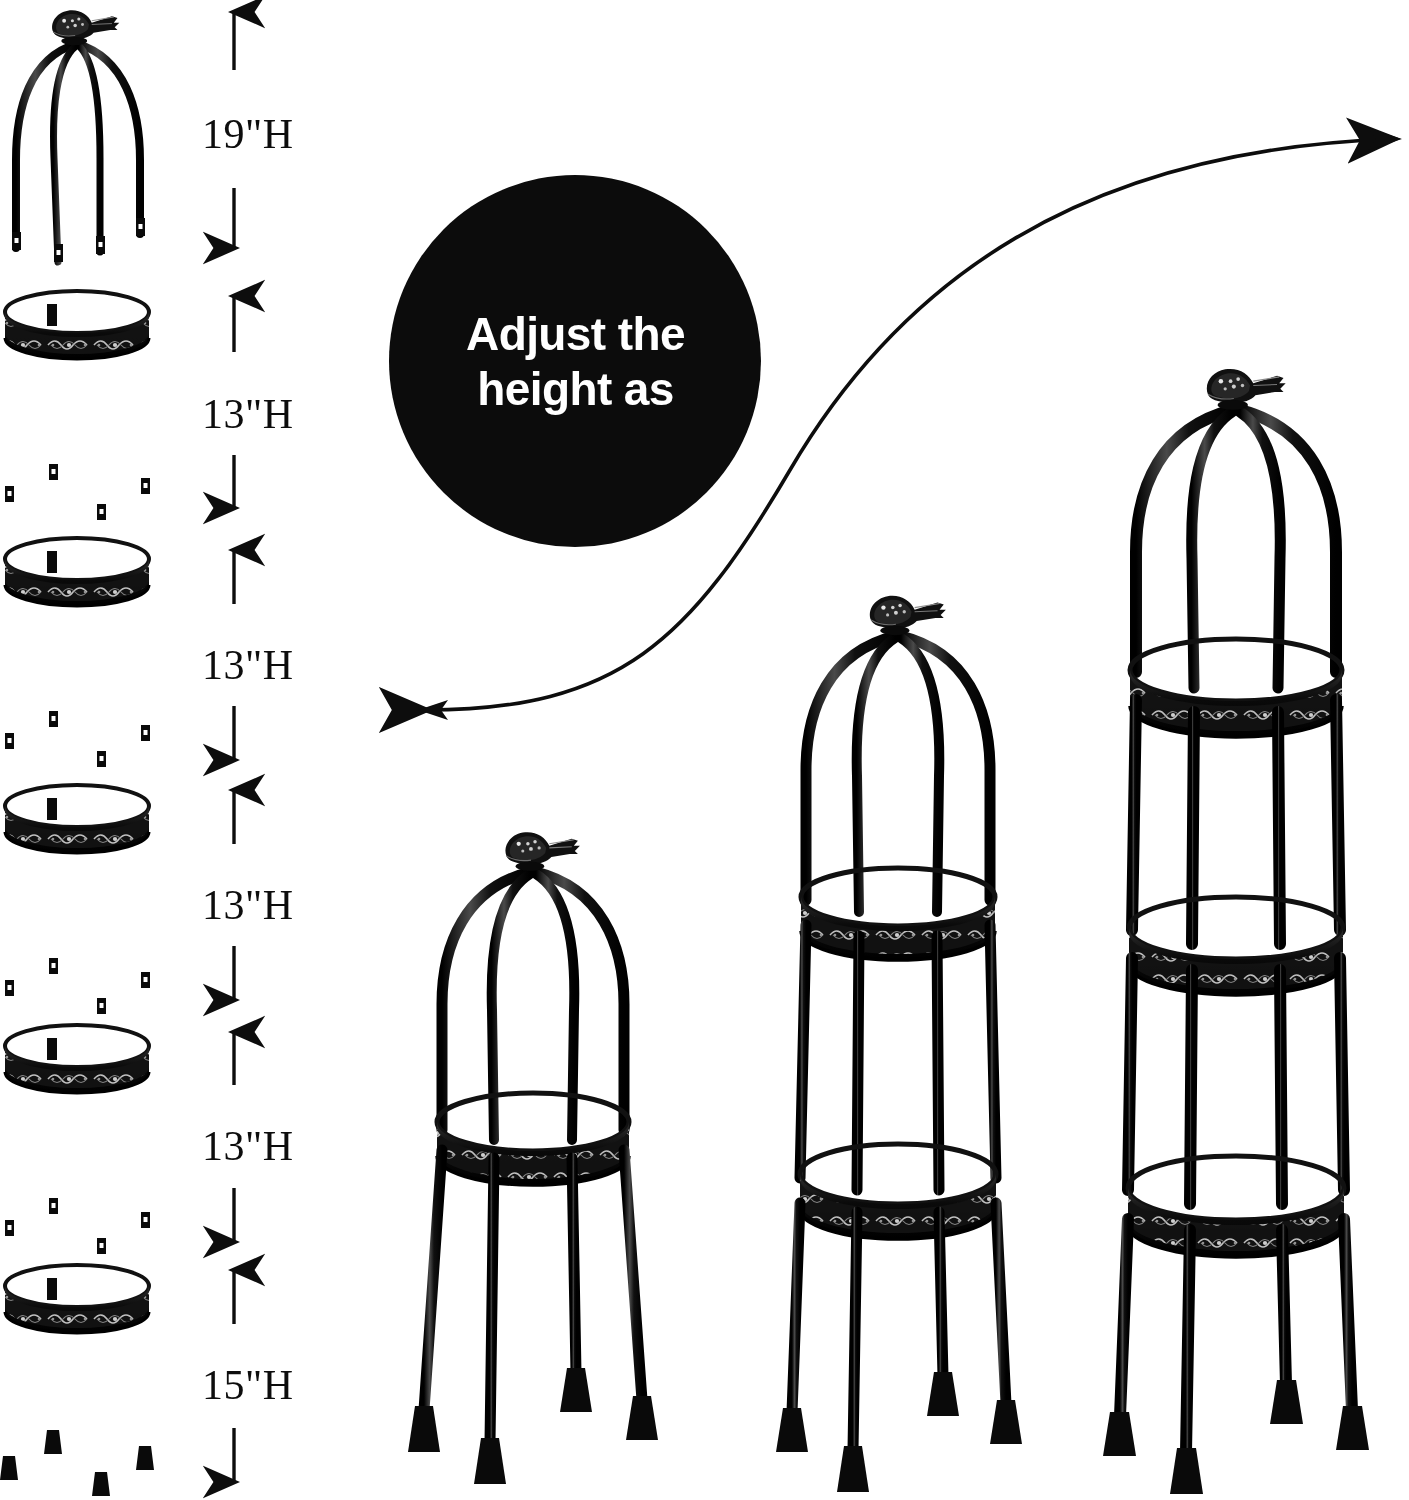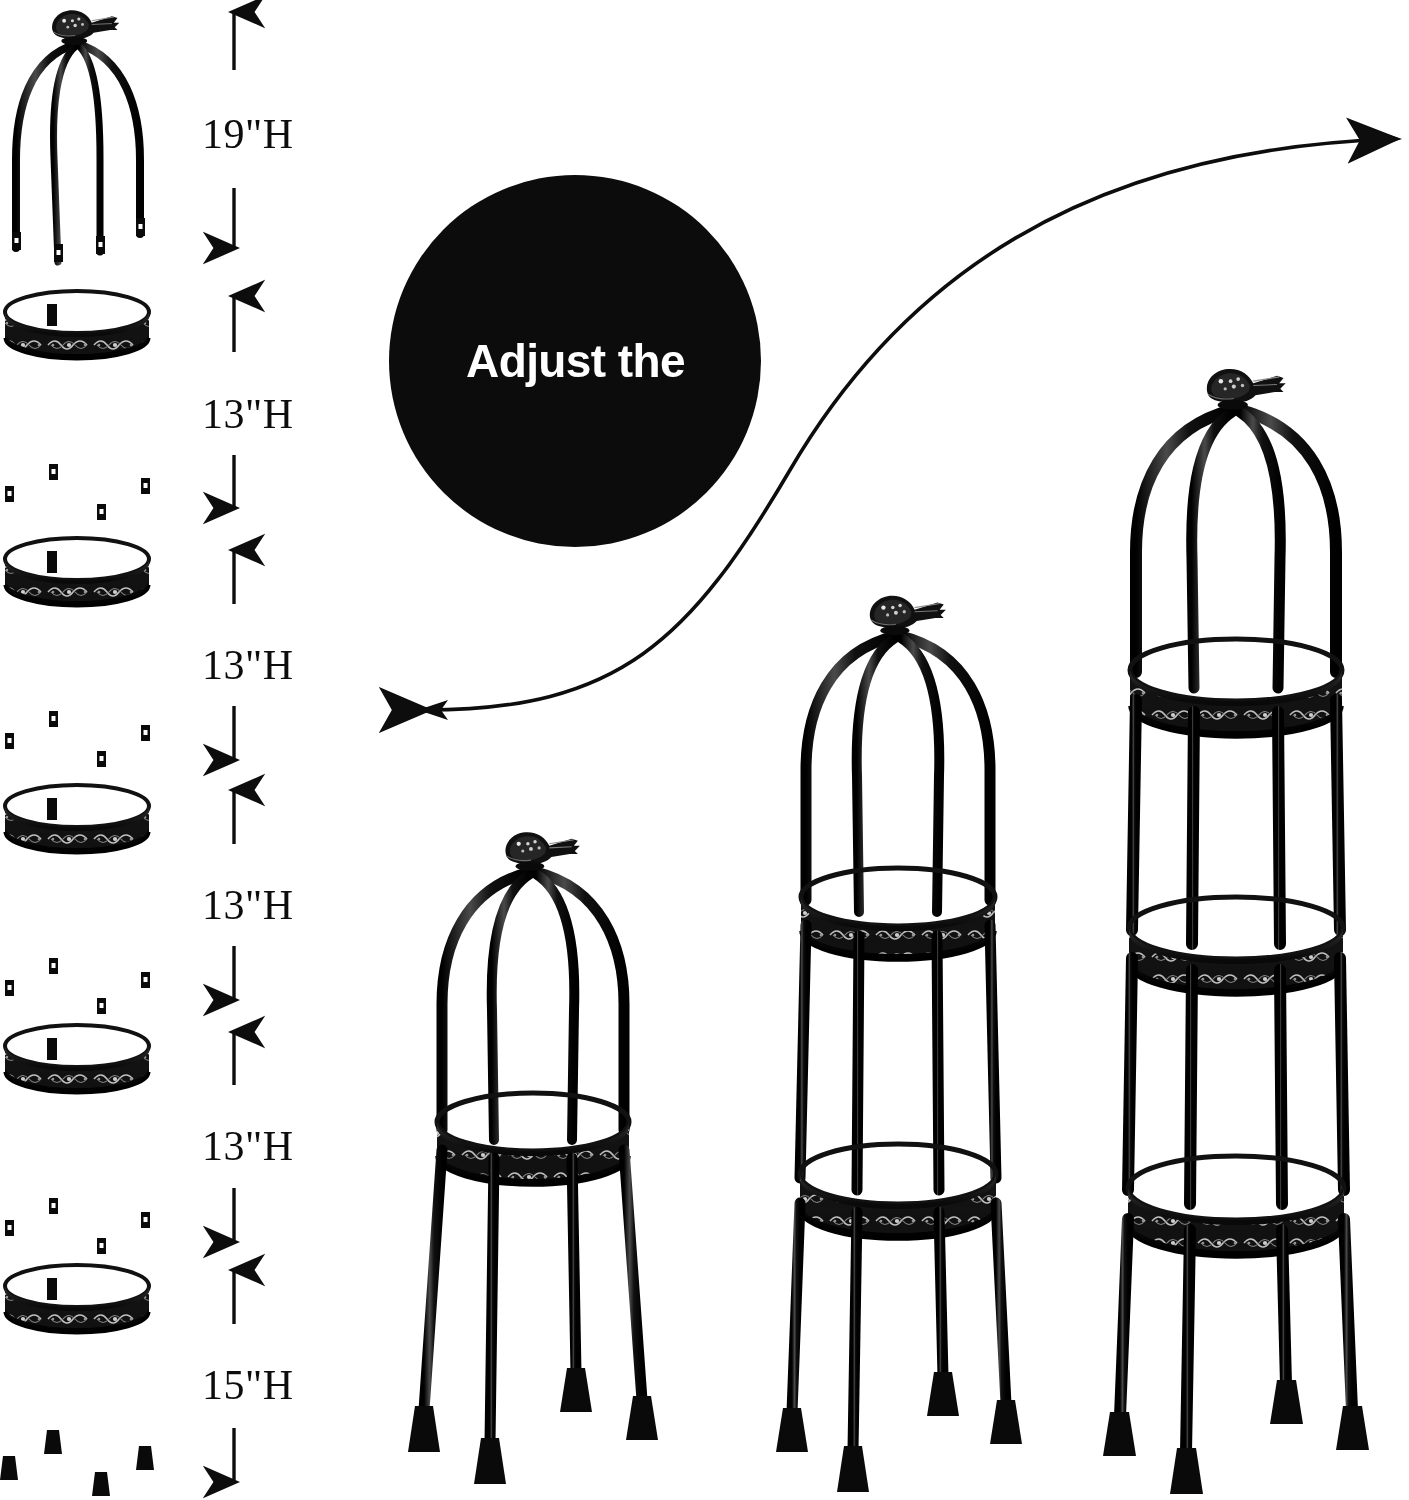--- a/index.html
+++ b/index.html
@@ -426,20 +426,21 @@
         <path d="M1277 1380 L1296 1380 L1303 1424 L1270 1424 Z"></path>
       </g>
       <g transform="translate(1236,392) scale(1.08)">
           <use href="#bird"></use>
         </g>
     </g>
   </svg>
 
   <div class="badge-text">
     <div class="badge-line">Adjust the</div>
+    <div class="badge-line">height as</div>
   </div>
 
   <div class="dim-label" style="left:202px; top:110px;">19"H</div>
   <div class="dim-label" style="left:202px; top:390px;">13"H</div>
   <div class="dim-label" style="left:202px; top:641px;">13"H</div>
   <div class="dim-label" style="left:202px; top:881px;">13"H</div>
   <div class="dim-label" style="left:202px; top:1122px;">13"H</div>
   <div class="dim-label" style="left:202px; top:1361px;">15"H</div>
 
 </div>

